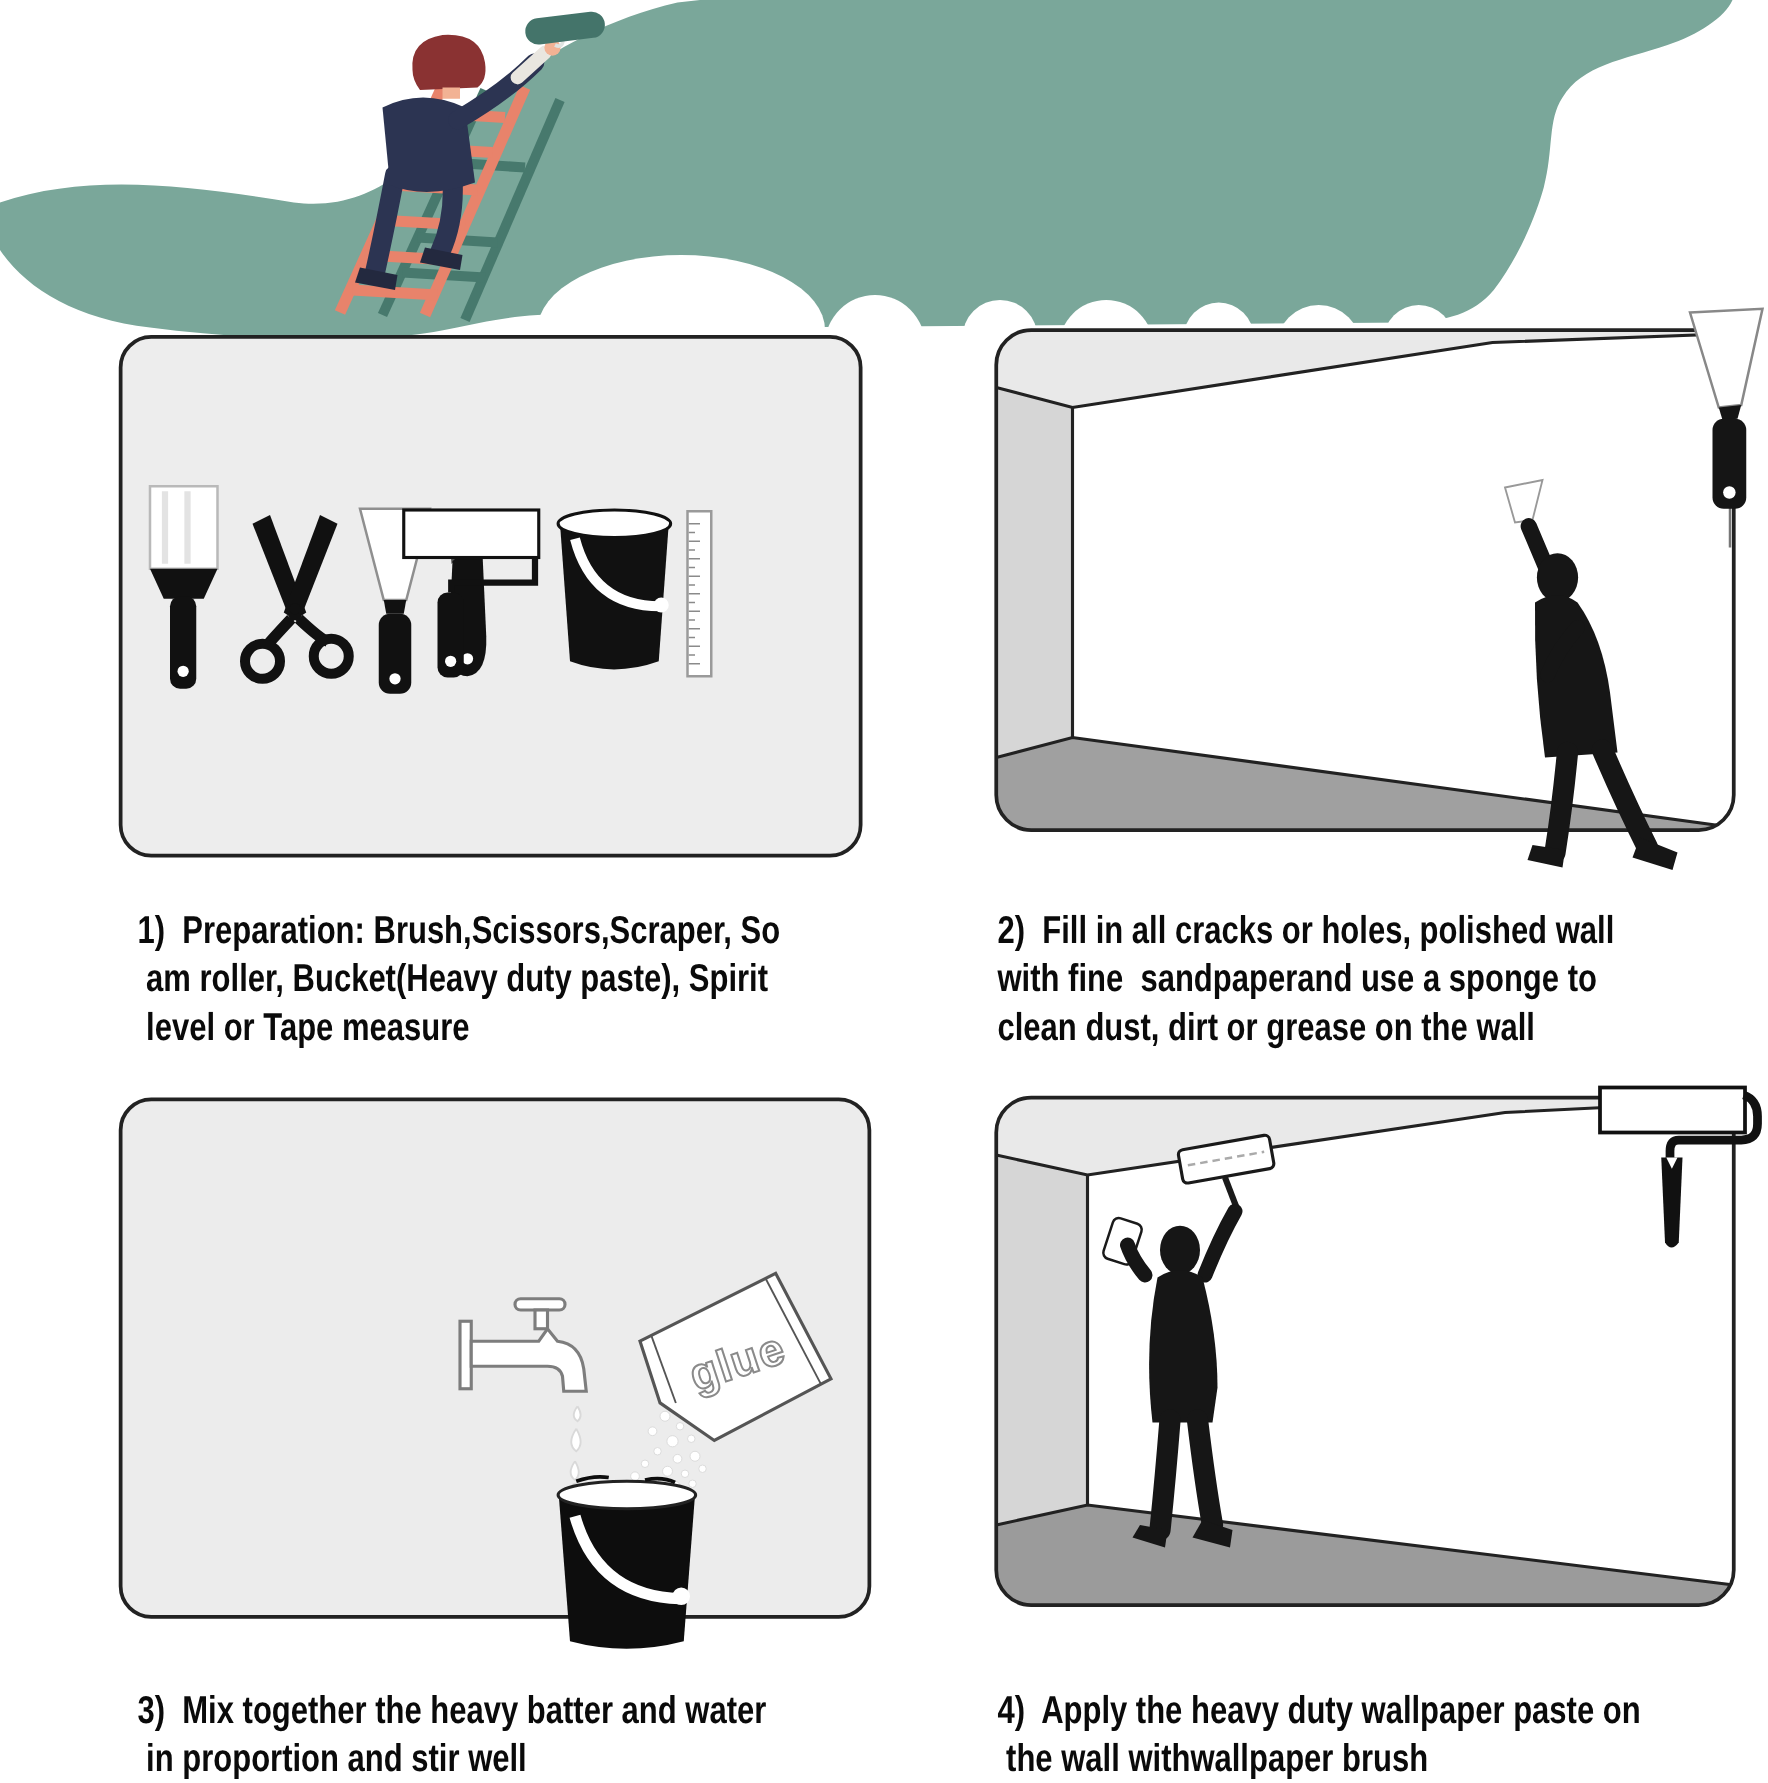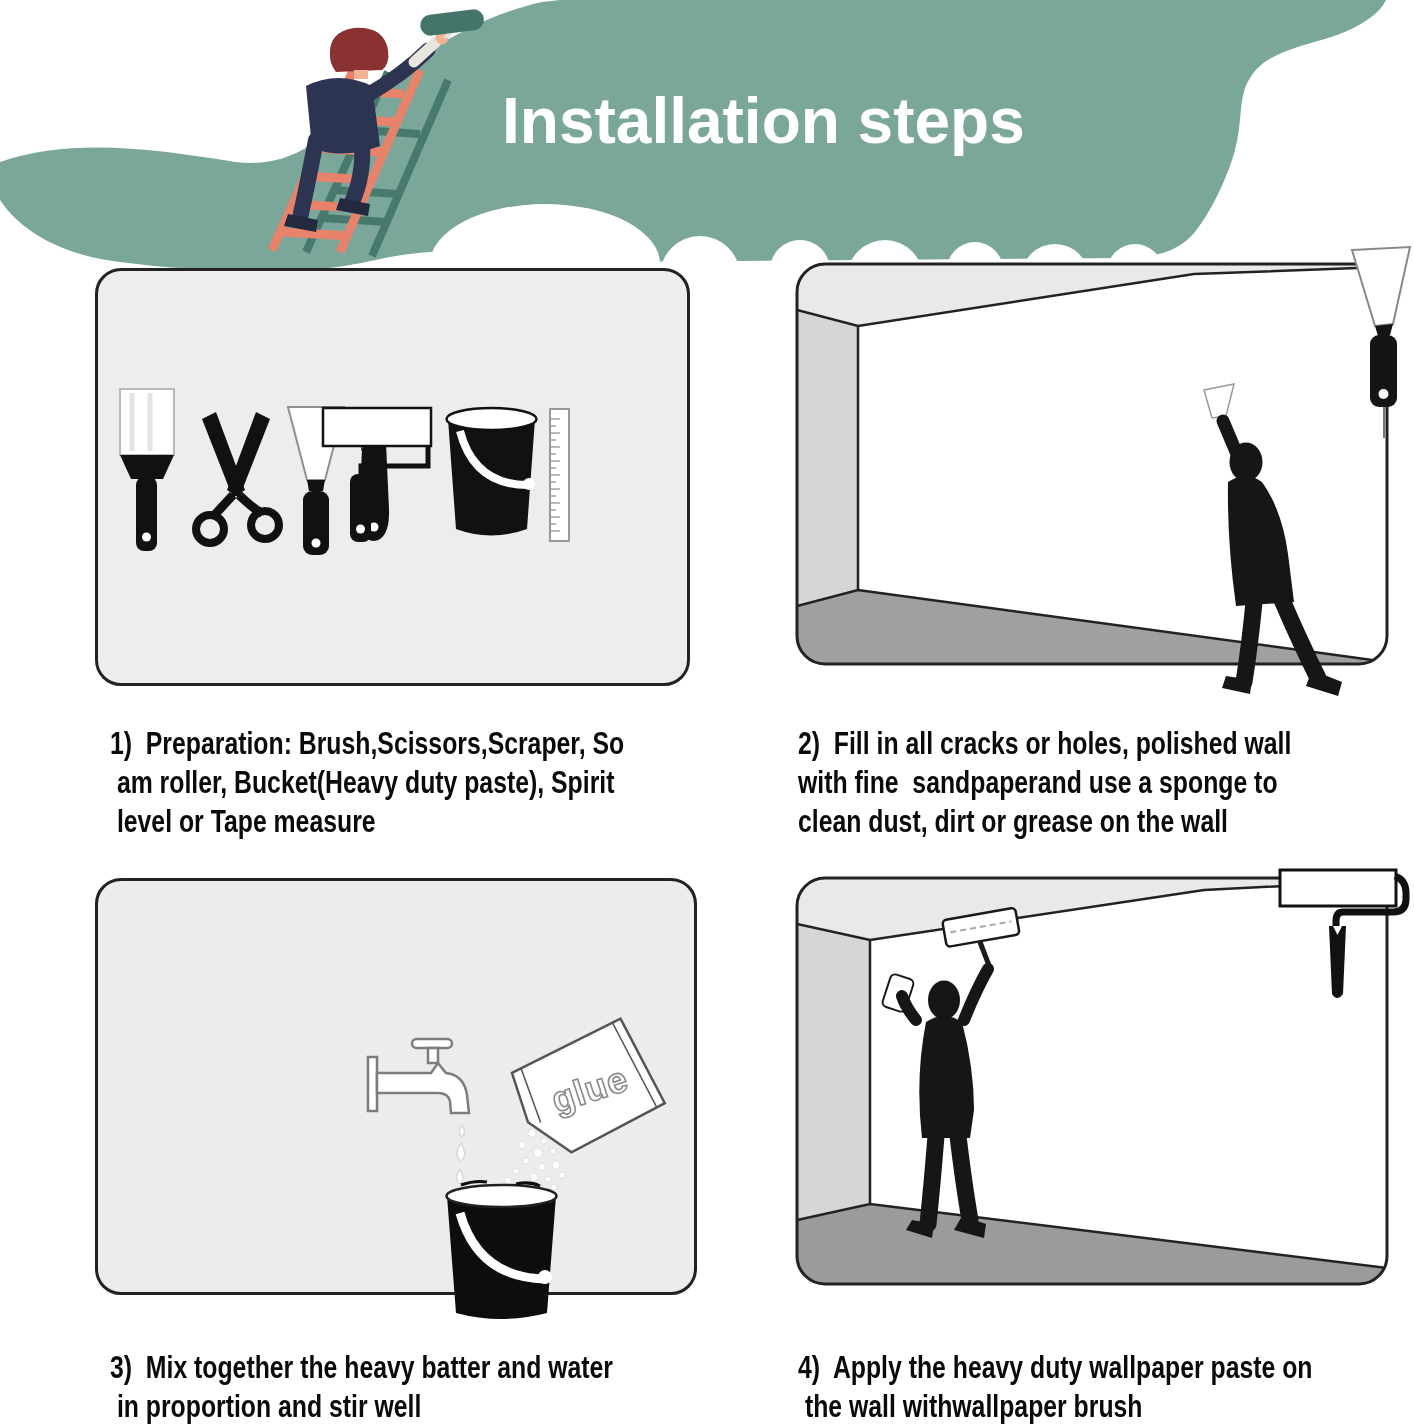--- a/index.html
+++ b/index.html
@@ -80,21 +80,20 @@
         <path d="M 444,36 Q 452,40 450,26" stroke="#dfe3e0" stroke-width="3" fill="none"></path>
         <g transform="rotate(-7 452 22)">
           <rect x="420" y="12" width="64" height="21" rx="10.5" fill="#44746a"></rect>
         </g>
         <path d="M 330,56 Q 328,32 354,28 Q 384,26 388,50 Q 390,64 382,70 L 336,72 Q 330,64 330,56 Z" fill="#8a3232"></path>
         <rect x="354" y="70" width="14" height="9" fill="#f2b294"></rect>
       </g>
     </g>
   </svg>
 
-  <div id="page-title" class="abs">Installation steps</div>
 
   <div class="panel" style="left:95px;top:268px;width:589px;height:412px;">
     <svg width="589" height="412" viewBox="0 0 589 412">
       <g>
         <rect x="22" y="118" width="54" height="66" fill="#ffffff" stroke="#b9b9b9" stroke-width="2"></rect>
         <line x1="34" y1="122" x2="34" y2="180" stroke="#e3e3e3" stroke-width="5"></line>
         <line x1="52" y1="122" x2="52" y2="180" stroke="#e3e3e3" stroke-width="5"></line>
         <polygon points="22,184 76,184 65,208 33,208" fill="#111"></polygon>
         <rect x="38" y="206" width="21" height="74" rx="8" fill="#111"></rect>
         <circle cx="48.5" cy="266" r="4.5" fill="#fff"></circle>

